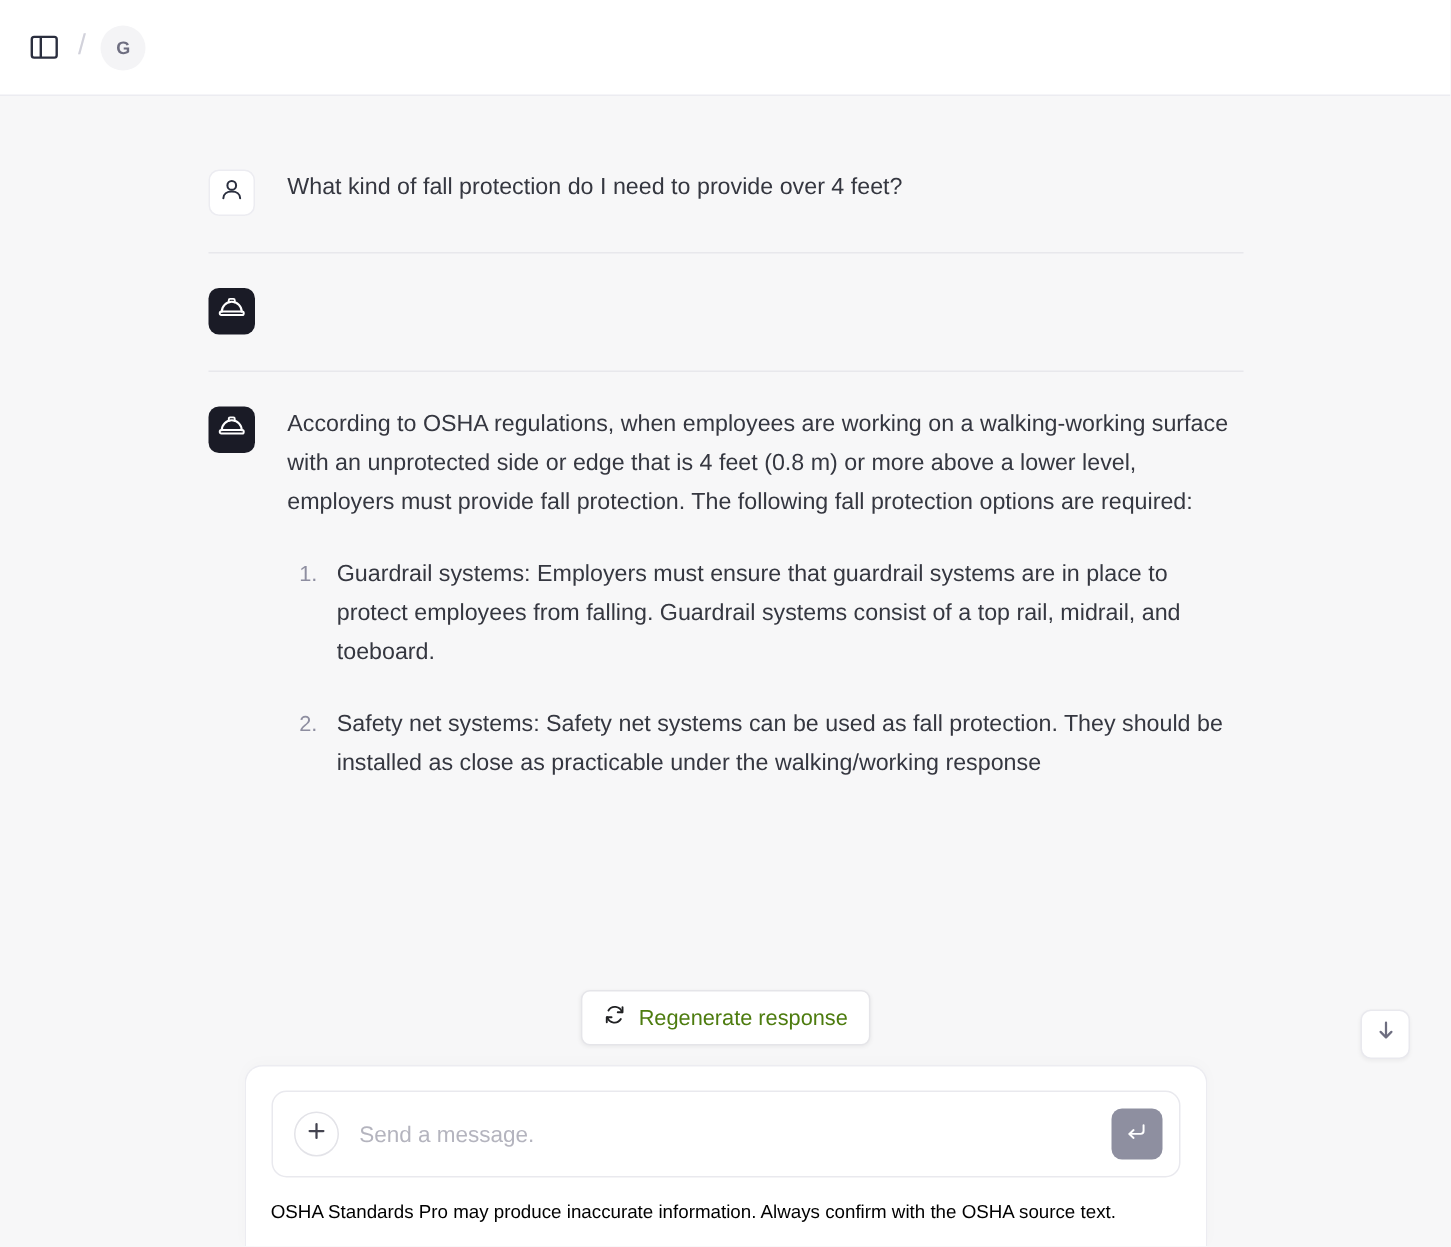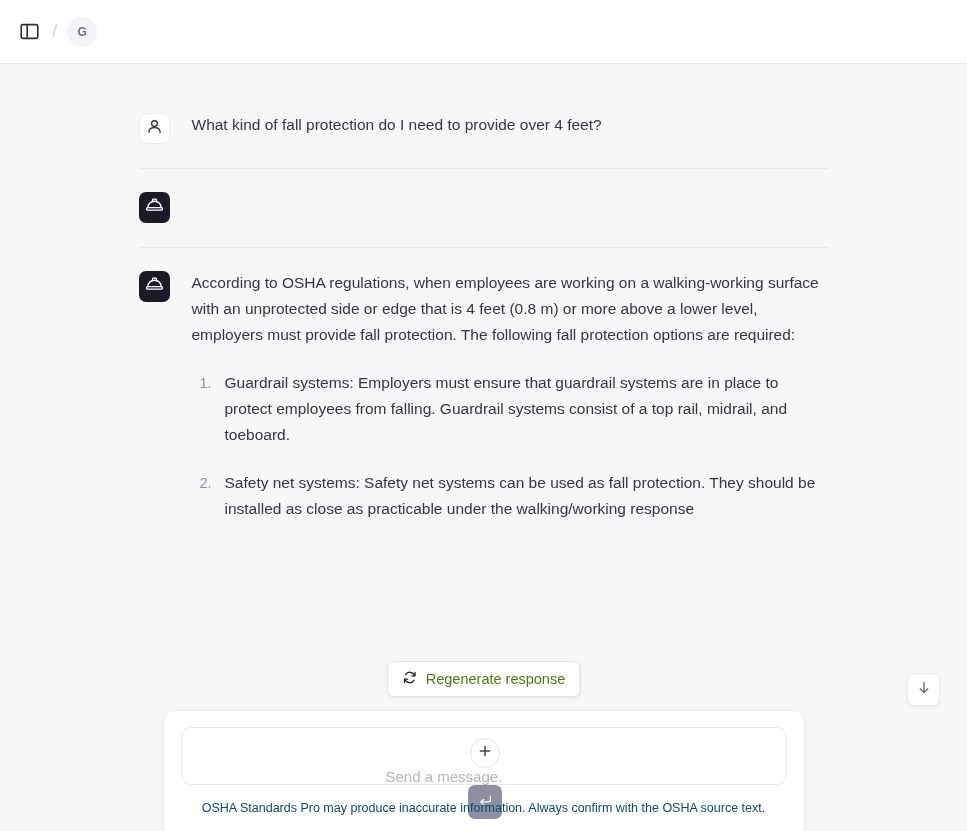--- a/index.html
+++ b/index.html
@@ -208,26 +208,26 @@
     border-bottom: none;
     border-radius: 12px 12px 0 0;
     padding: 16px 17px 0 17px;
     z-index: 22;
     box-shadow: 0 -2px 10px rgba(0,0,0,0.02);
   }
 
   .composer-box {
     display: flex;
     align-items: center;
+    gap: 14px;
     border: 1px solid #e9e9ee;
     border-radius: 10px;
     background: #ffffff;
     padding: 10px 11px 10px 14px;
     height: 58px;
-    flex-direction: column;
   }
 
   .plus-button {
     width: 30px;
     height: 30px;
     flex: 0 0 30px;
     border-radius: 50%;
     border: 1px solid #e3e3e8;
     background: #fff;
     display: flex;
@@ -254,23 +254,23 @@
     border-radius: 7px;
     background: #8e8fa0;
     border: none;
     display: flex;
     align-items: center;
     justify-content: center;
     cursor: pointer;
   }
 
   .disclaimer {
-    text-align: center;
+    text-align: left;
     font-size: 12.5px;
-    color: #0c4a6e;
+    color: #000000;
     padding: 14px 0 14px 0;
     line-height: 18px;
   }
 </style>
 </head>
 <body>
 
 <div class="header">
 
   <div class="sidebar-toggle">

